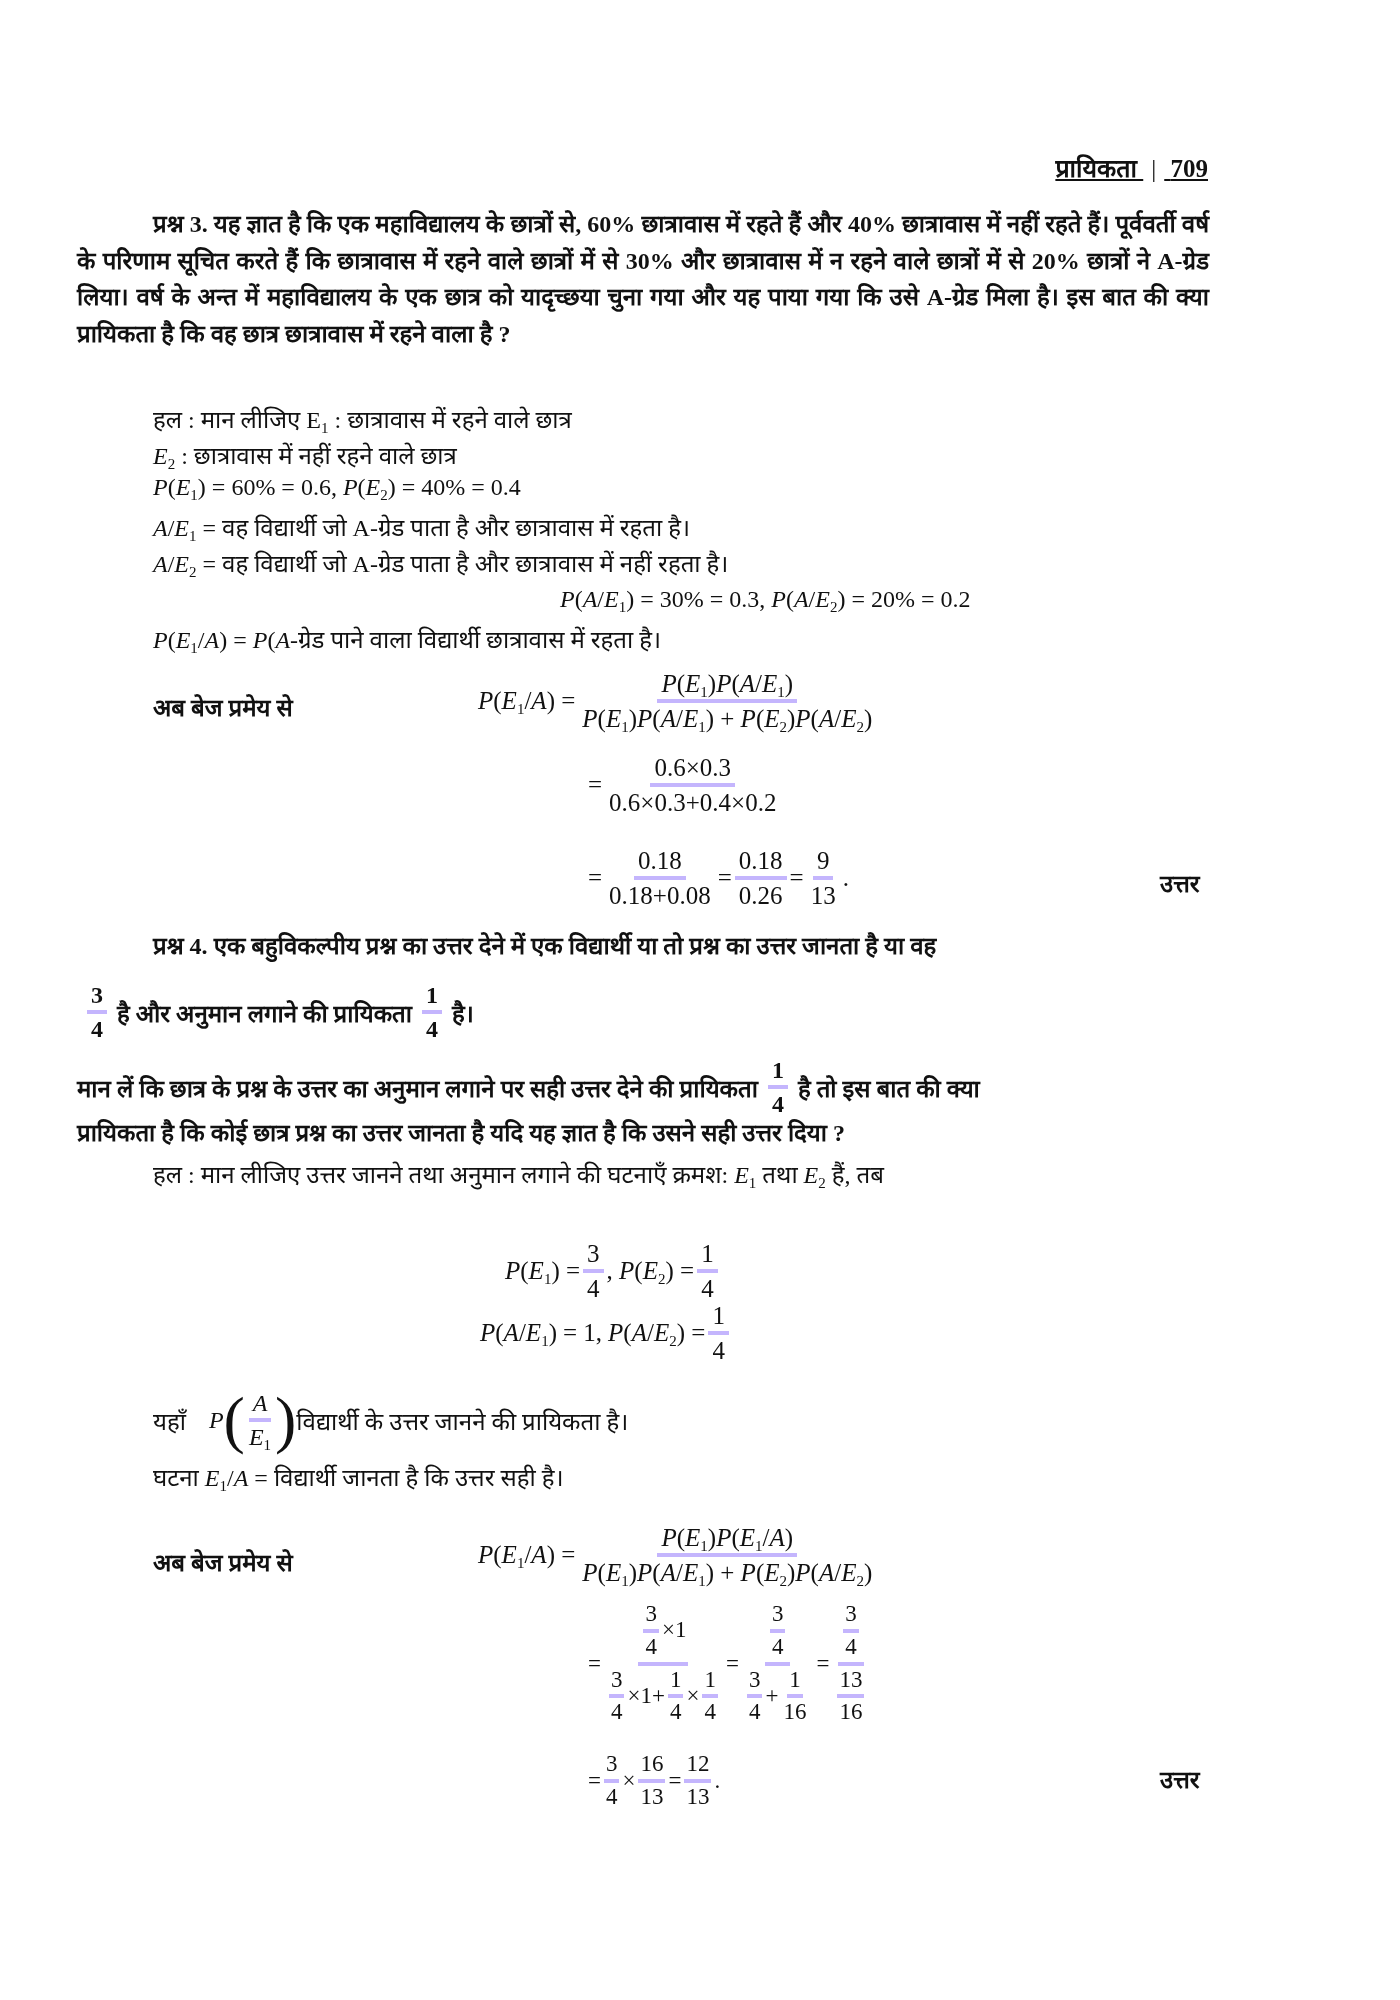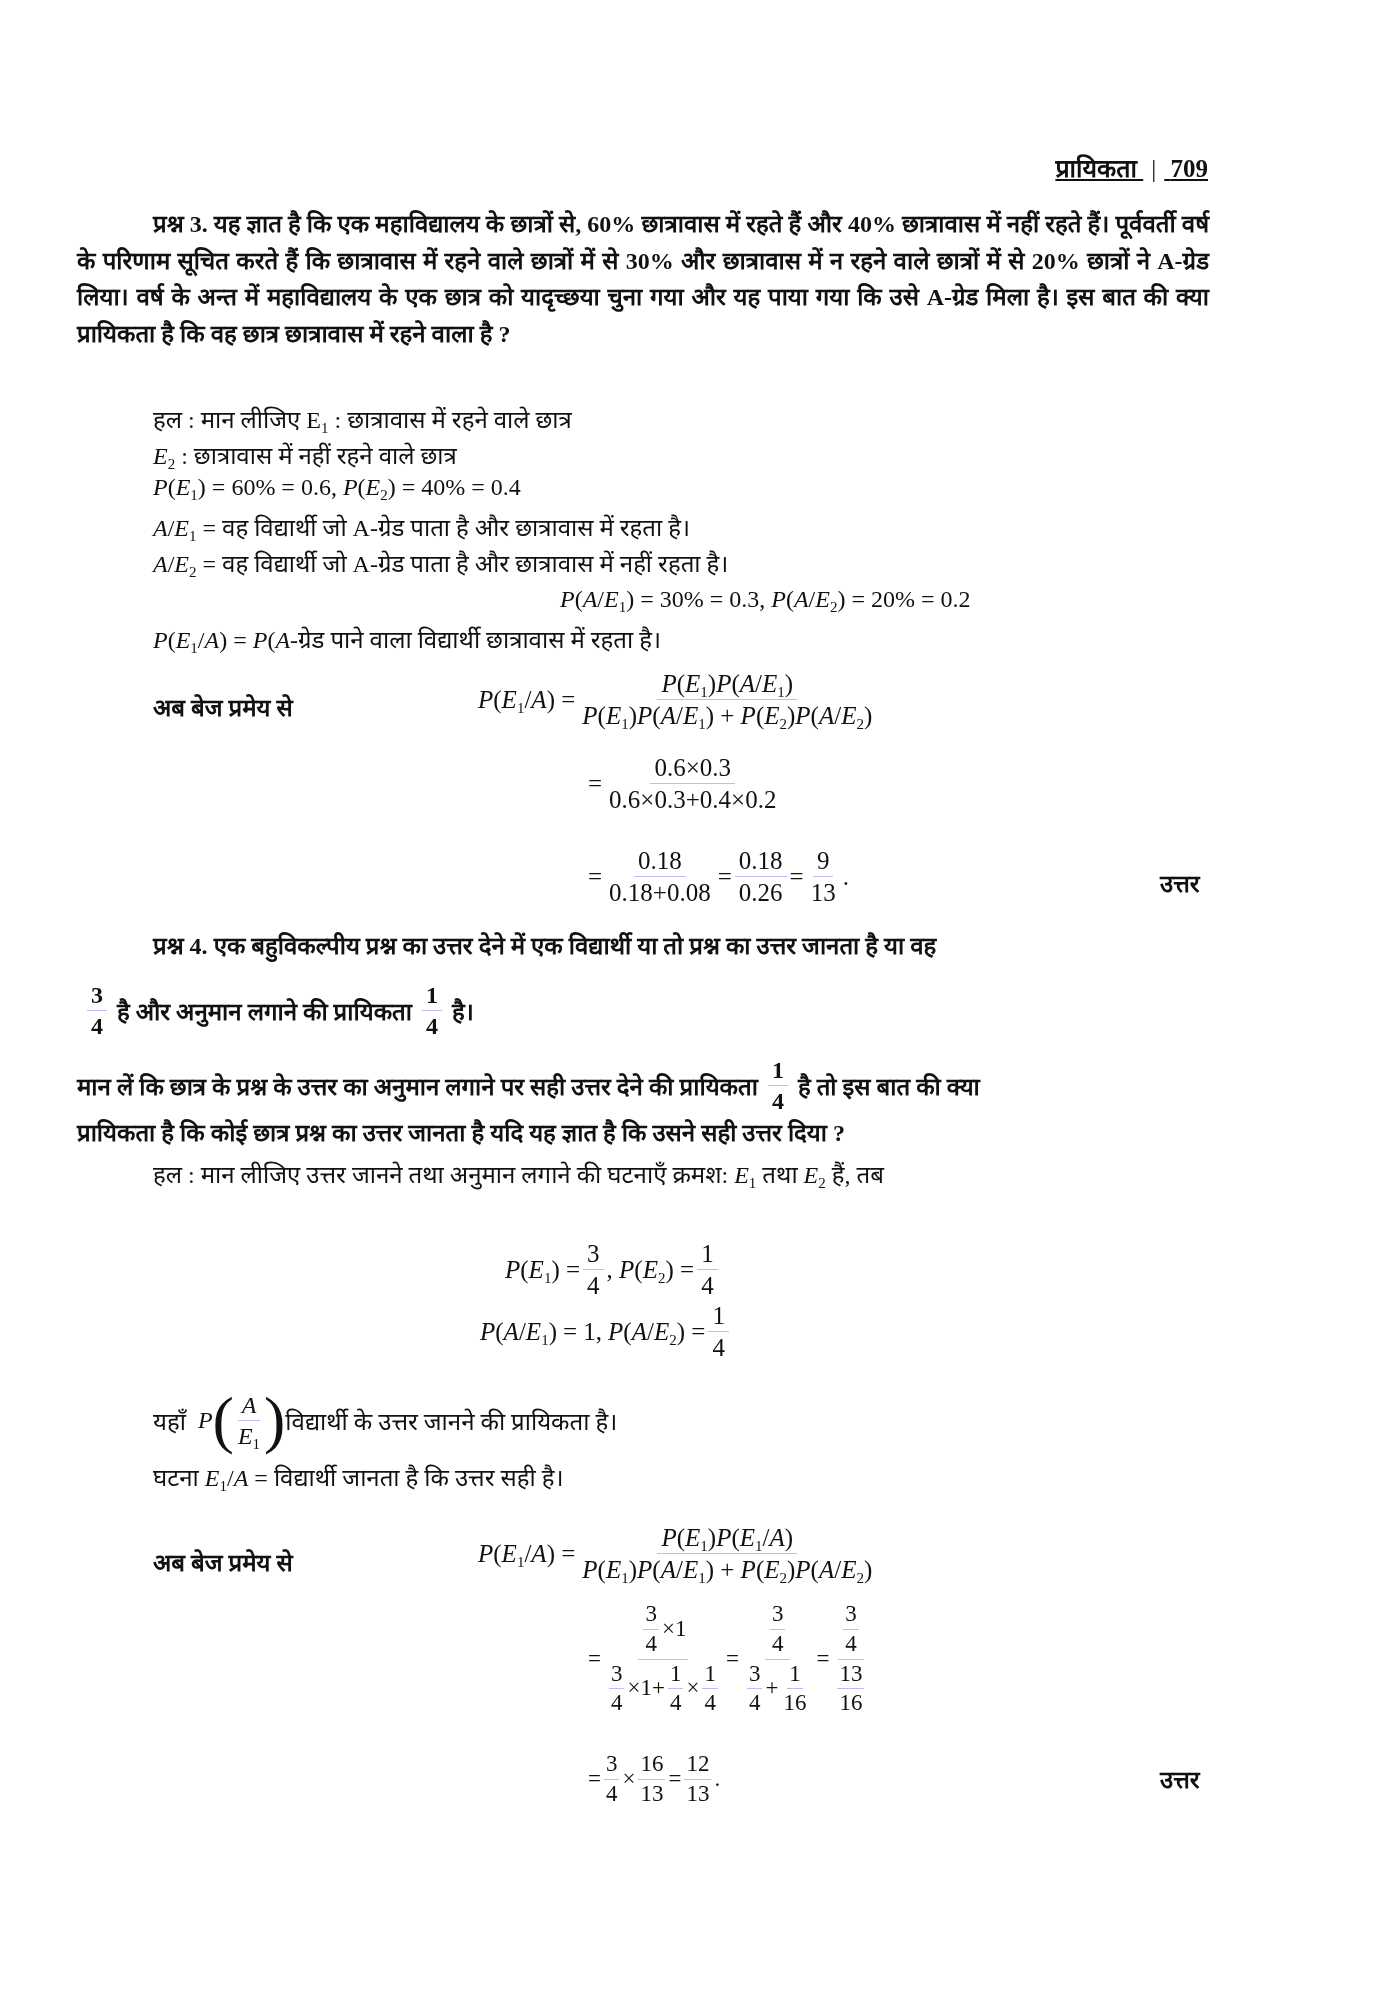--- a/index.html
+++ b/index.html
@@ -8,21 +8,21 @@
   .abs{position:absolute;white-space:nowrap;}
   .hdr{right:192px;top:150px;font-size:25px;font-weight:bold;text-decoration:underline;}
   .para{position:absolute;left:77px;width:1132px;font-size:24px;font-weight:bold;line-height:36.5px;text-align:justify;}
   .para .ind{display:inline-block;width:76px;}
   .line{position:absolute;font-size:24px;white-space:nowrap;}
   .ln{left:153px;}
   i.v{font-style:italic;}
   sub{font-size:15px;vertical-align:-5px;line-height:0;}
   .frac{display:inline-flex;flex-direction:column;align-items:center;vertical-align:middle;margin:0 3px;}
   .frac > span{display:block;text-align:center;padding:0 4px;line-height:1.25;}
-  .frac > .num{border-bottom:1px solid #c4b5fd;}
+  .frac > .num{border-bottom:4px solid #c4b5fd;}
   .eq{position:absolute;font-size:25px;white-space:nowrap;display:flex;align-items:center;}
   .sm .frac > span{padding:0 2px;}
   .answer{position:absolute;left:1160px;font-size:24px;font-weight:bold;}
   .paren{font-size:64px;font-weight:200;line-height:1;vertical-align:middle;}
   .p4{position:absolute;left:77px;width:1132px;font-size:24px;font-weight:bold;white-space:nowrap;display:flex;align-items:center;}
 </style>
 </head>
 <body>
 
 <div class="abs hdr">
@@ -141,21 +141,21 @@
 <div class="eq" style="top:1300px;left:480px;">
   <span><i class="v">P</i>(<i class="v">A</i>/<i class="v">E</i><sub>1</sub>) </span>
   <span style="margin:0 6px;">= 1,</span>
   <span><i class="v">P</i>(<i class="v">A</i>/<i class="v">E</i><sub>2</sub>) =</span>
   <span class="frac">
       <span class="num">1</span>
       <span class="den">4</span>
     </span>
 </div>
 <div class="line ln" style="top:1388px;display:flex;align-items:center;">
-  <span style="margin-right:12px;">यहाँ</span>
+  <span style="margin-right:23px;">यहाँ</span>
   <i class="v">P</i>
     <span class="paren">(</span>
   <span class="frac" style="margin:0;">
       <span class="num"><i class="v">A</i></span>
       <span class="den"><i class="v">E</i><sub>1</sub></span>
     </span>
   <span class="paren">)</span>
   <span>विद्यार्थी के उत्तर जानने की प्रायिकता है।</span>
 </div>
 <div class="line ln" style="top:1460px;">

